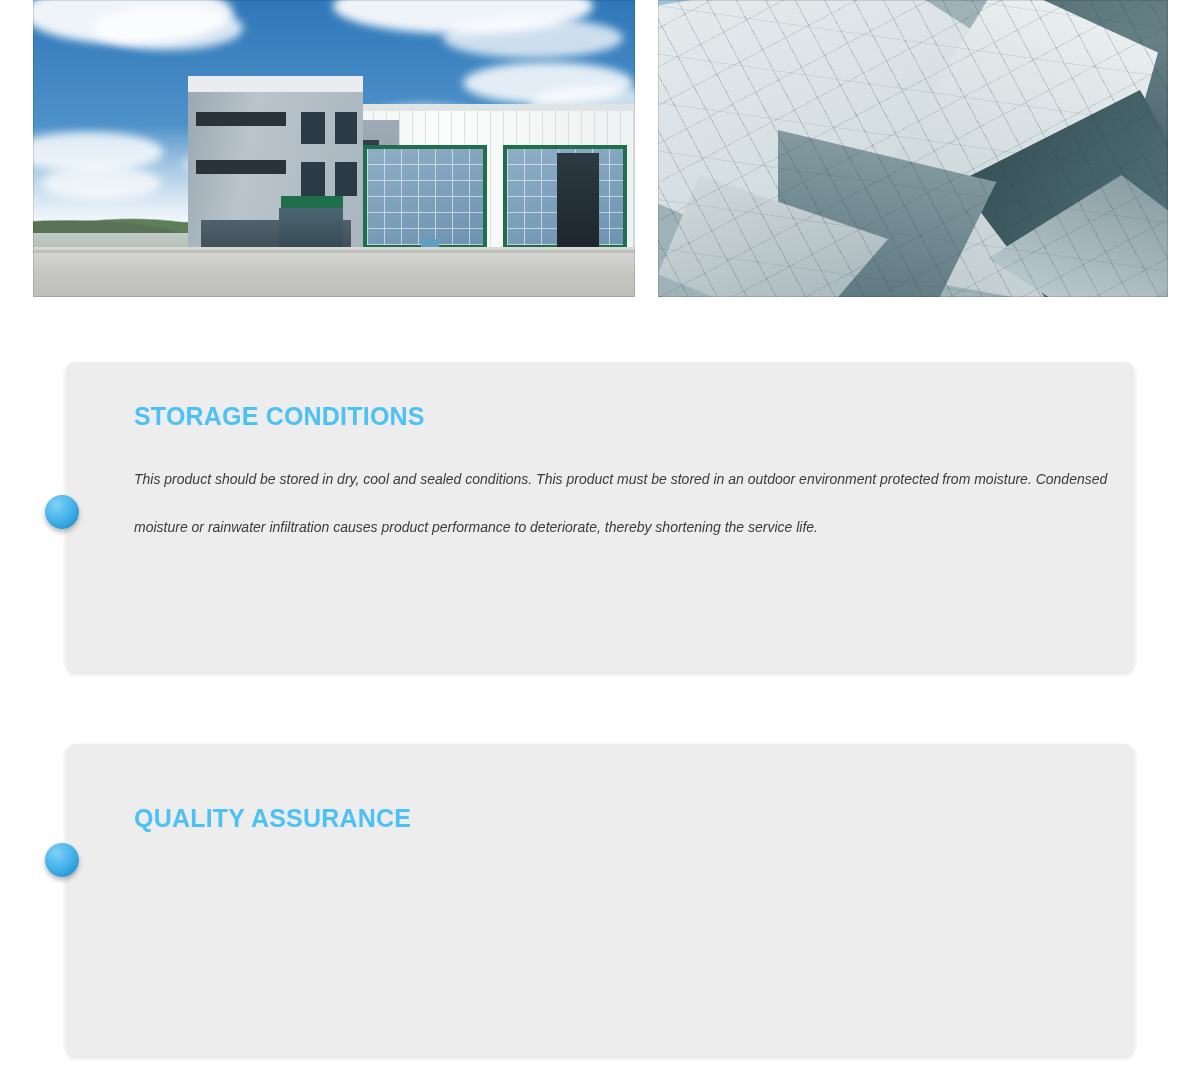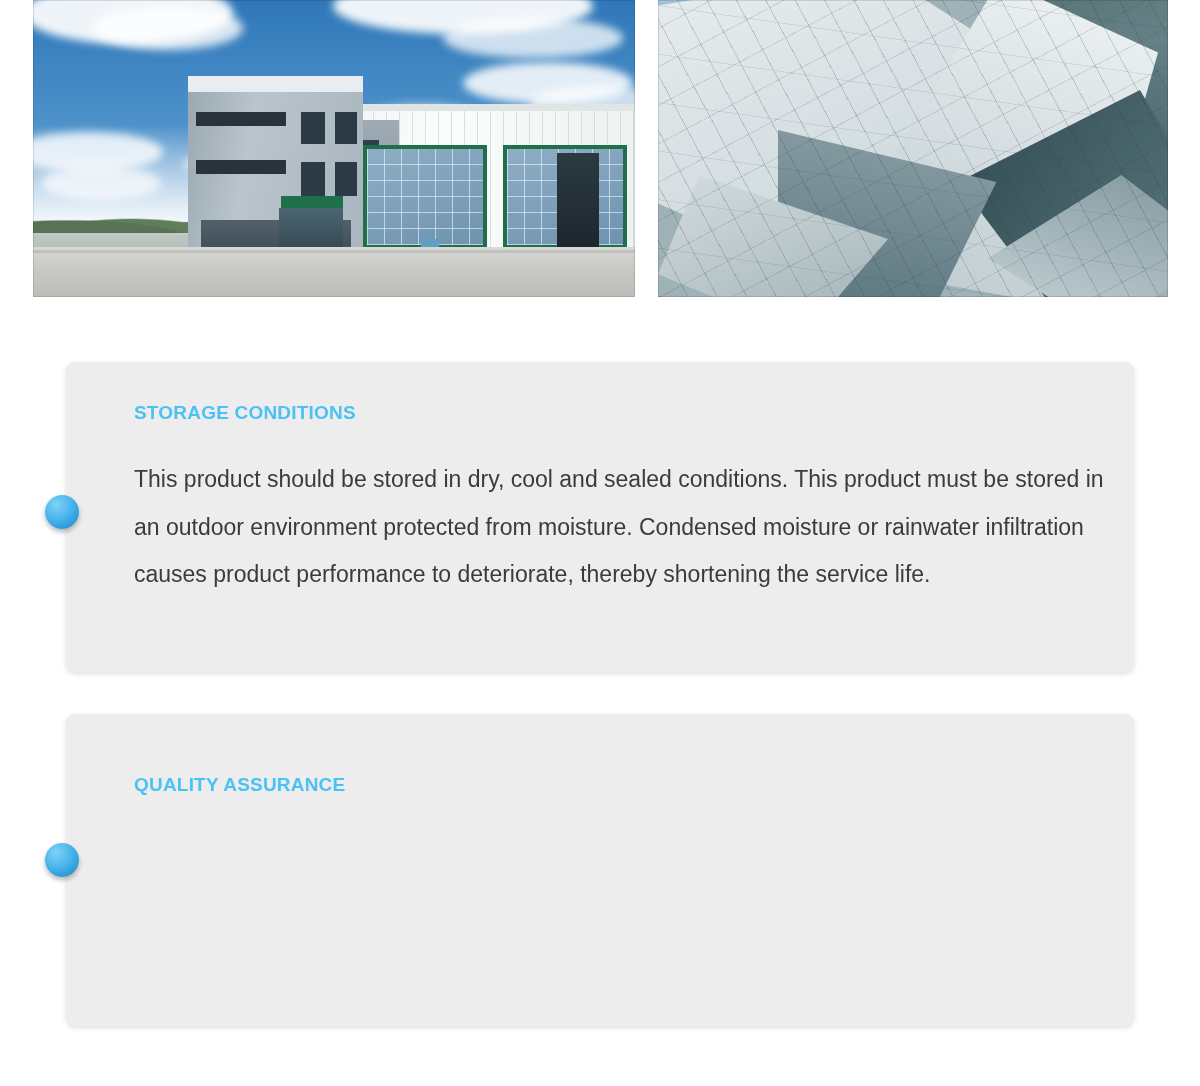--- a/index.html
+++ b/index.html
@@ -216,43 +216,44 @@
   
   .card {
     position: absolute;
     left: 66px;
     width: 1068px;
     background: #ededed;
     border-radius: 9px;
     box-shadow: 0 2px 5px rgba(0,0,0,.13);
   }
   .card-1 { top: 362px;  height: 310px; }
-  .card-2 { top: 714px;  height: 312px; }
+  .card-2 { top: 744px;  height: 312px; }
 
   .card-title {
     position: absolute;
     left: 68px;
     color: #4cc1f5;
-    font-size: 19px;
+    font-size: 25px;
     font-weight: bold;
     letter-spacing: .2px;
     white-space: nowrap;
     font-family: "Liberation Sans", sans-serif;
   }
   .card-1 .card-title { top: 40px; }
   .card-2 .card-title { top: 60px; }
 
   .card-body {
     position: absolute;
     left: 68px;
     width: 975px;
     color: #3b3b3b;
-    font-size: 23px;
+    font-size: 14px;
     line-height: 47.5px;
     font-family: "Liberation Sans", sans-serif;
+    font-style: italic;
   }
   .card-1 .card-body { top: 94px; }
   .card-2 .card-body { top: 112px; }
 
   
   .dot {
     position: absolute;
     width: 34px;
     height: 34px;
     border-radius: 50%;

